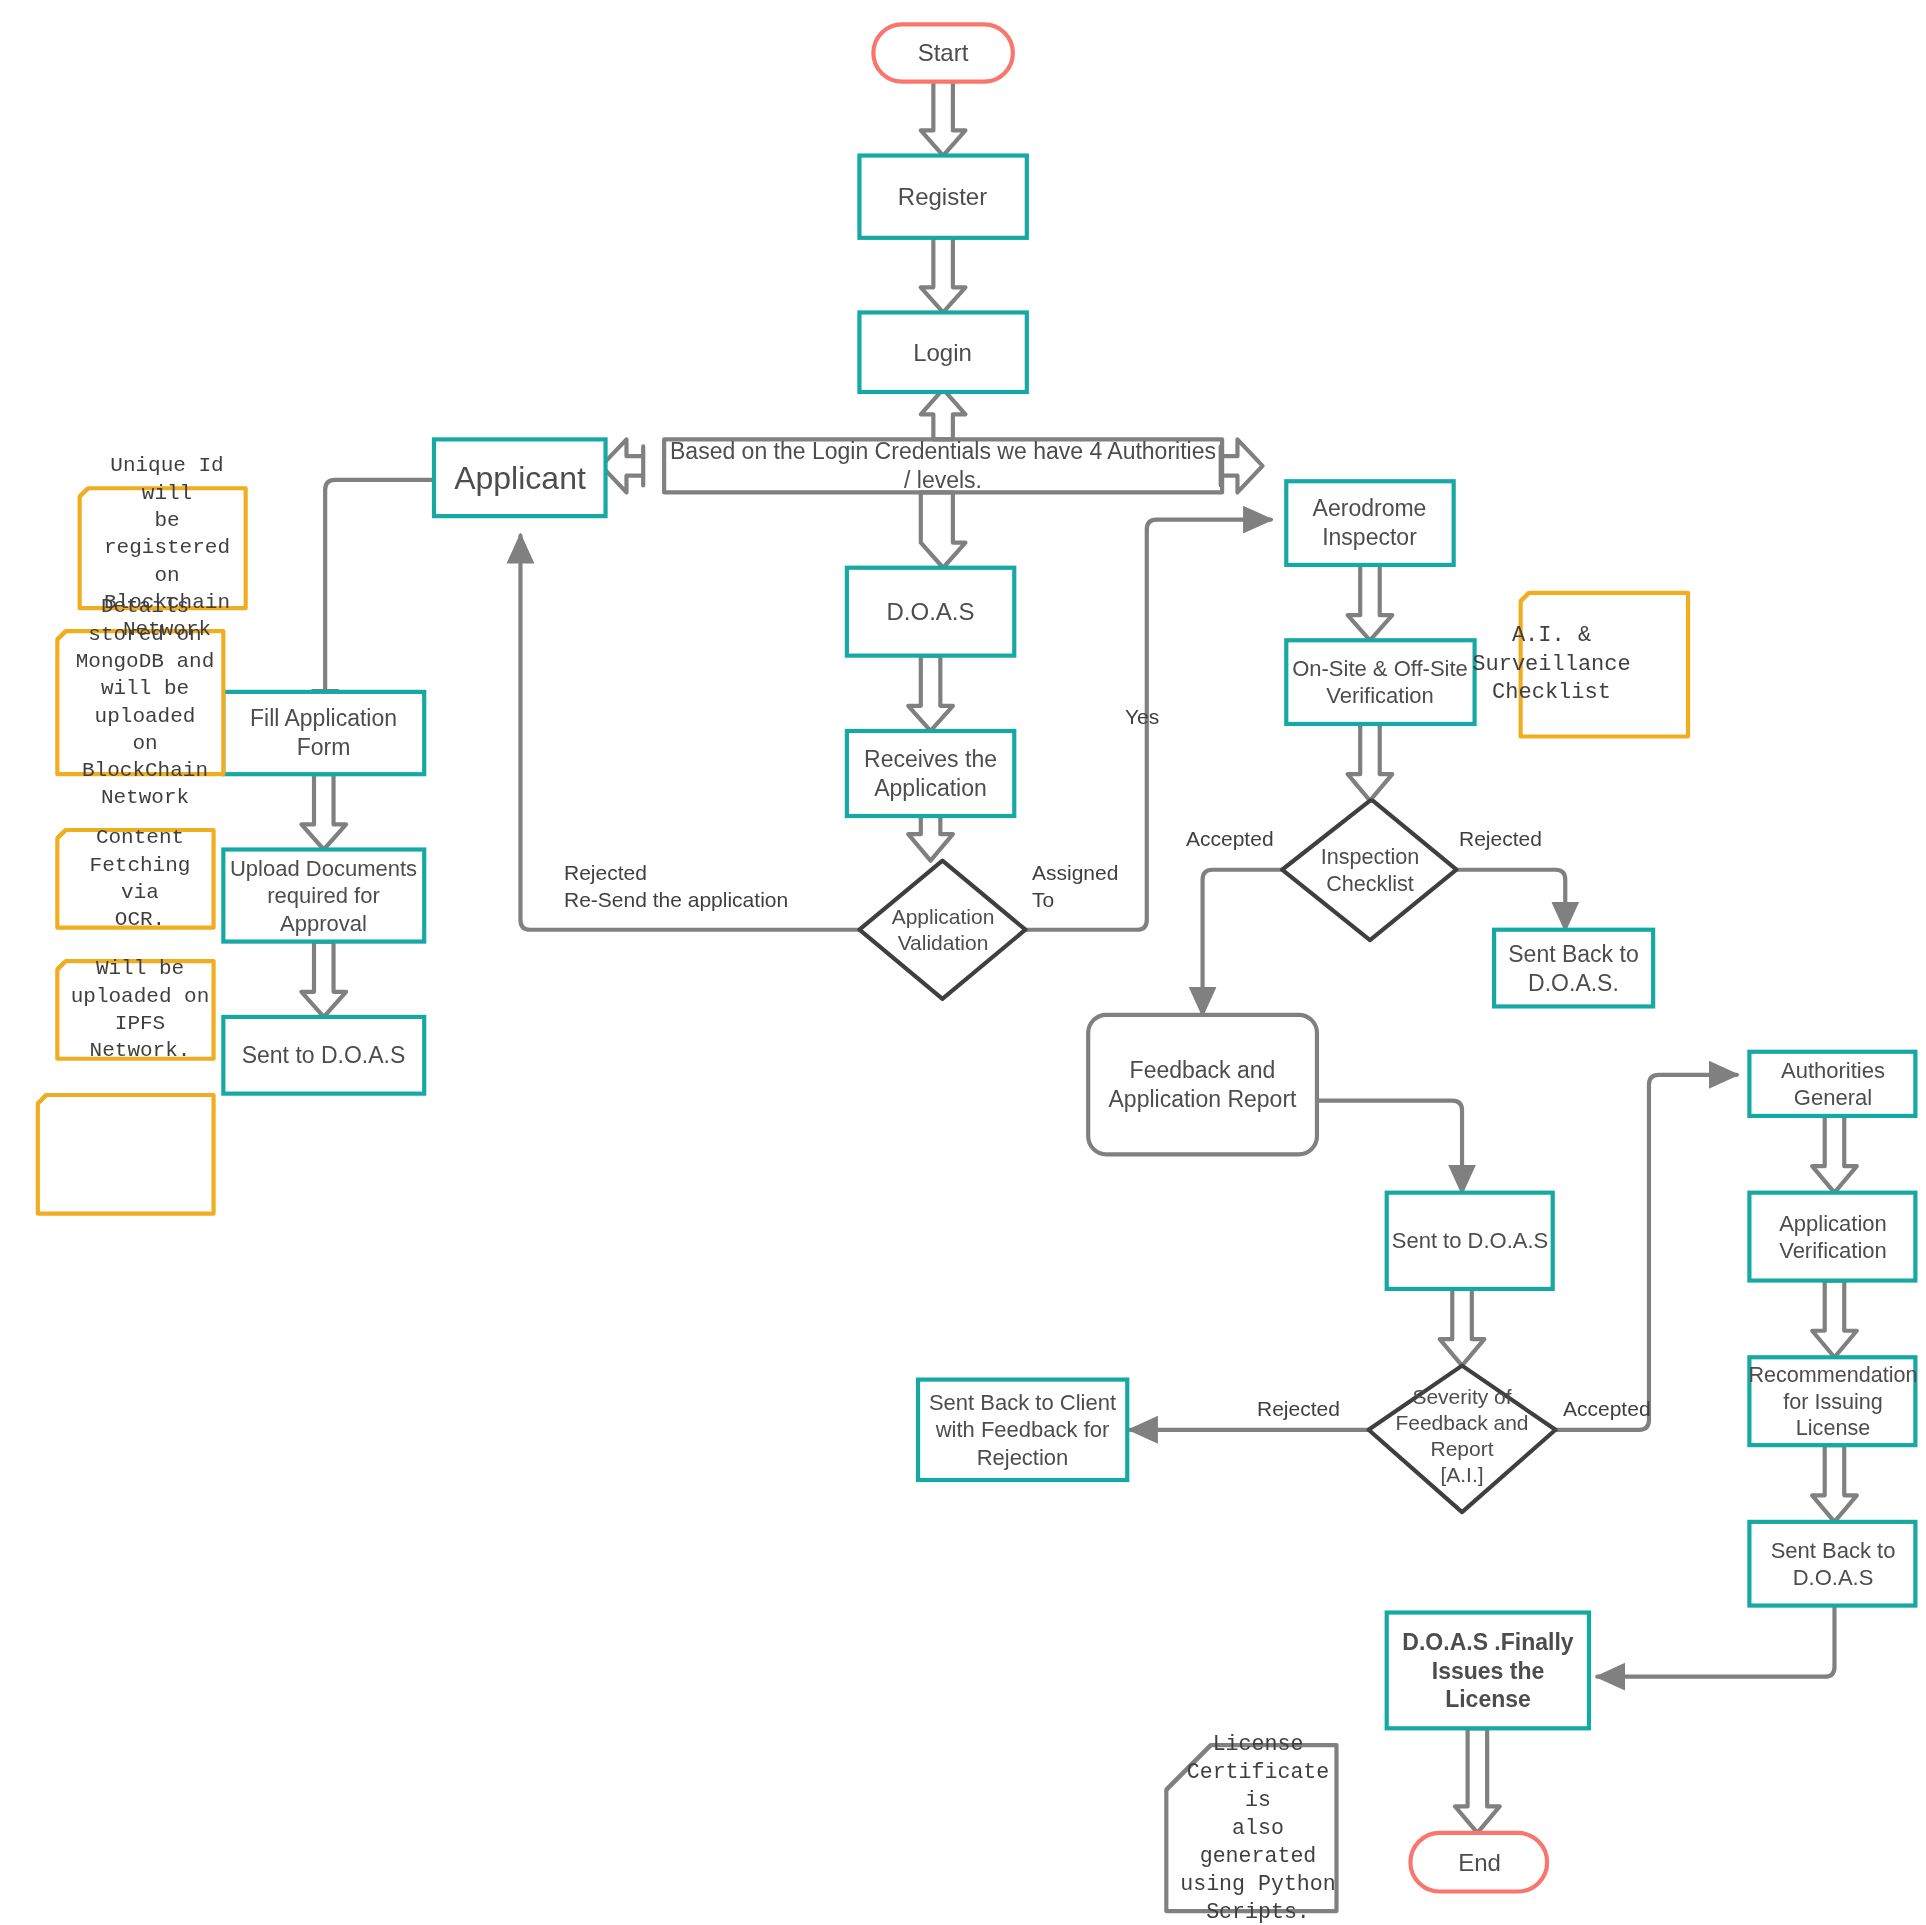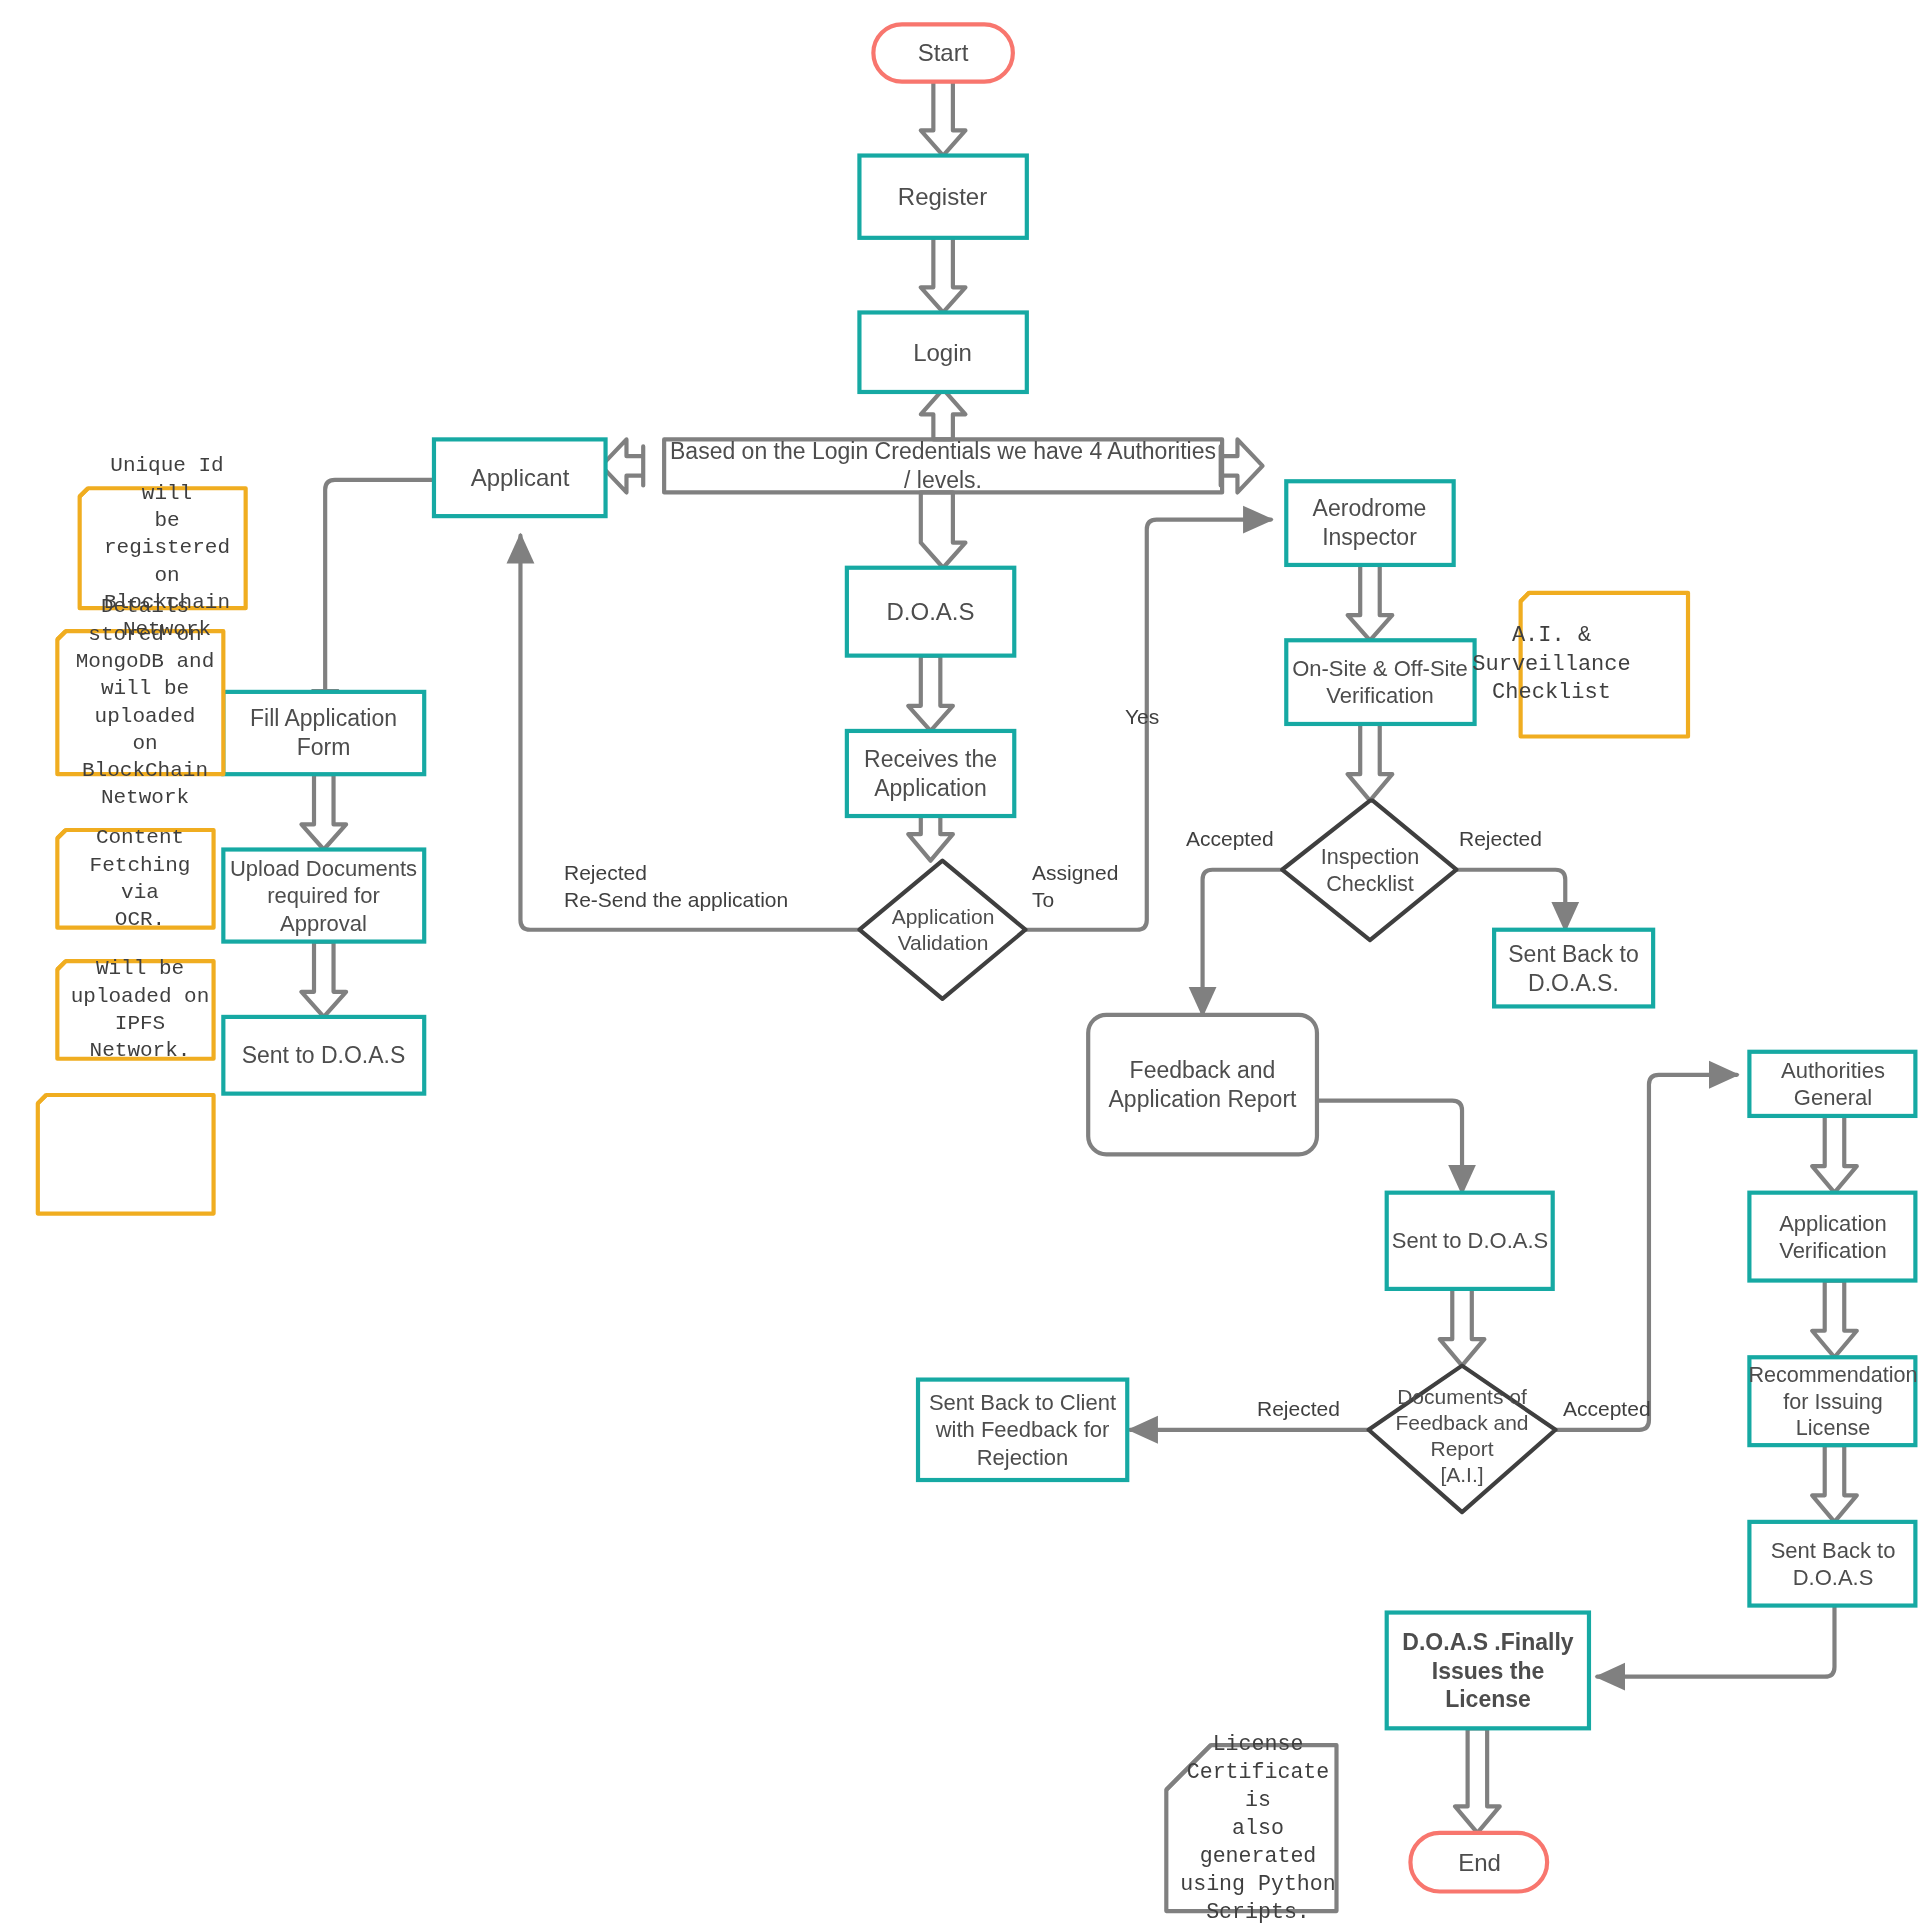--- a/index.html
+++ b/index.html
@@ -161,21 +161,21 @@
     </g>
 
     <path d="M 1736 2502 L 1916 2502 L 1916 2740 L 1672 2740 L 1672 2566 Z" fill="#ffffff" stroke="#808080" stroke-width="6" stroke-linejoin="round"></path>
     <path d="M 1736 2502 L 1672 2566" fill="none" stroke="#808080" stroke-width="6"></path>
   </svg>
 
   <div class="nodeLabel" style="left:873px;top:24.4px;width:140px;height:57px;font-size:24px;">Start</div>
   <div class="nodeLabel" style="left:859px;top:156px;width:167px;height:82px;font-size:24px;">Register</div>
   <div class="nodeLabel" style="left:859px;top:313px;width:167px;height:80px;font-size:24px;">Login</div>
   <div class="nodeLabel" style="left:664px;top:439px;width:558px;height:53px;font-size:23px;">Based on the Login Credentials we have 4 Authorities / levels.</div>
-  <div class="nodeLabel" style="left:434px;top:439px;width:172px;height:77px;font-size:24px;">Applicant</div>
+  <div class="nodeLabel" style="left:434px;top:439px;width:172px;height:77px;font-size:32px;">Applicant</div>
   <div class="nodeLabel" style="left:847px;top:568px;width:167px;height:88px;font-size:24px;">D.O.A.S</div>
   <div class="nodeLabel" style="left:1286px;top:481px;width:167px;height:84px;font-size:23px;">Aerodrome
 Inspector</div>
   <div class="nodeLabel" style="left:223px;top:850px;width:201px;height:92px;font-size:22px;">Upload Documents
 required for
 Approval</div>
   <div class="nodeLabel" style="left:223px;top:692px;width:201px;height:82px;font-size:23px;">Fill Application
 Form</div>
   <div class="nodeLabel" style="left:223px;top:1017px;width:201px;height:77px;font-size:23px;">Sent to D.O.A.S</div>
   <div class="nodeLabel" style="left:847px;top:731px;width:167px;height:85px;font-size:23px;">Receives the
@@ -184,21 +184,21 @@
 Validation</div>
   <div class="nodeLabel" style="left:1286px;top:640px;width:188px;height:84px;font-size:22px;">On-Site &amp; Off-Site
 Verification</div>
   <div class="nodeLabel" style="left:1307px;top:830px;width:126px;height:81px;font-size:21.6px;">Inspection
 Checklist</div>
   <div class="nodeLabel" style="left:1494px;top:930px;width:159px;height:77px;font-size:23px;">Sent Back to
 D.O.A.S.</div>
   <div class="nodeLabel" style="left:1088px;top:1015px;width:229px;height:140px;font-size:23px;">Feedback and
 Application Report</div>
   <div class="nodeLabel" style="left:1387px;top:1193px;width:166px;height:96px;font-size:22px;">Sent to D.O.A.S</div>
-  <div class="nodeLabel" style="left:1392px;top:1373px;width:140px;height:126px;font-size:21px;">Documents of
+  <div class="nodeLabel" style="left:1392px;top:1373px;width:140px;height:126px;font-size:21px;">Severity of
 Feedback and
 Report
 [A.I.]</div>
   <div class="nodeLabel" style="left:918px;top:1380px;width:209px;height:100px;font-size:22px;">Sent Back to Client
 with Feedback for
 Rejection</div>
   <div class="nodeLabel" style="left:1750px;top:1052px;width:166px;height:64px;font-size:22px;">Authorities
 General</div>
   <div class="nodeLabel" style="left:1750px;top:1193px;width:166px;height:88px;font-size:22px;">Application
 Verification</div>

